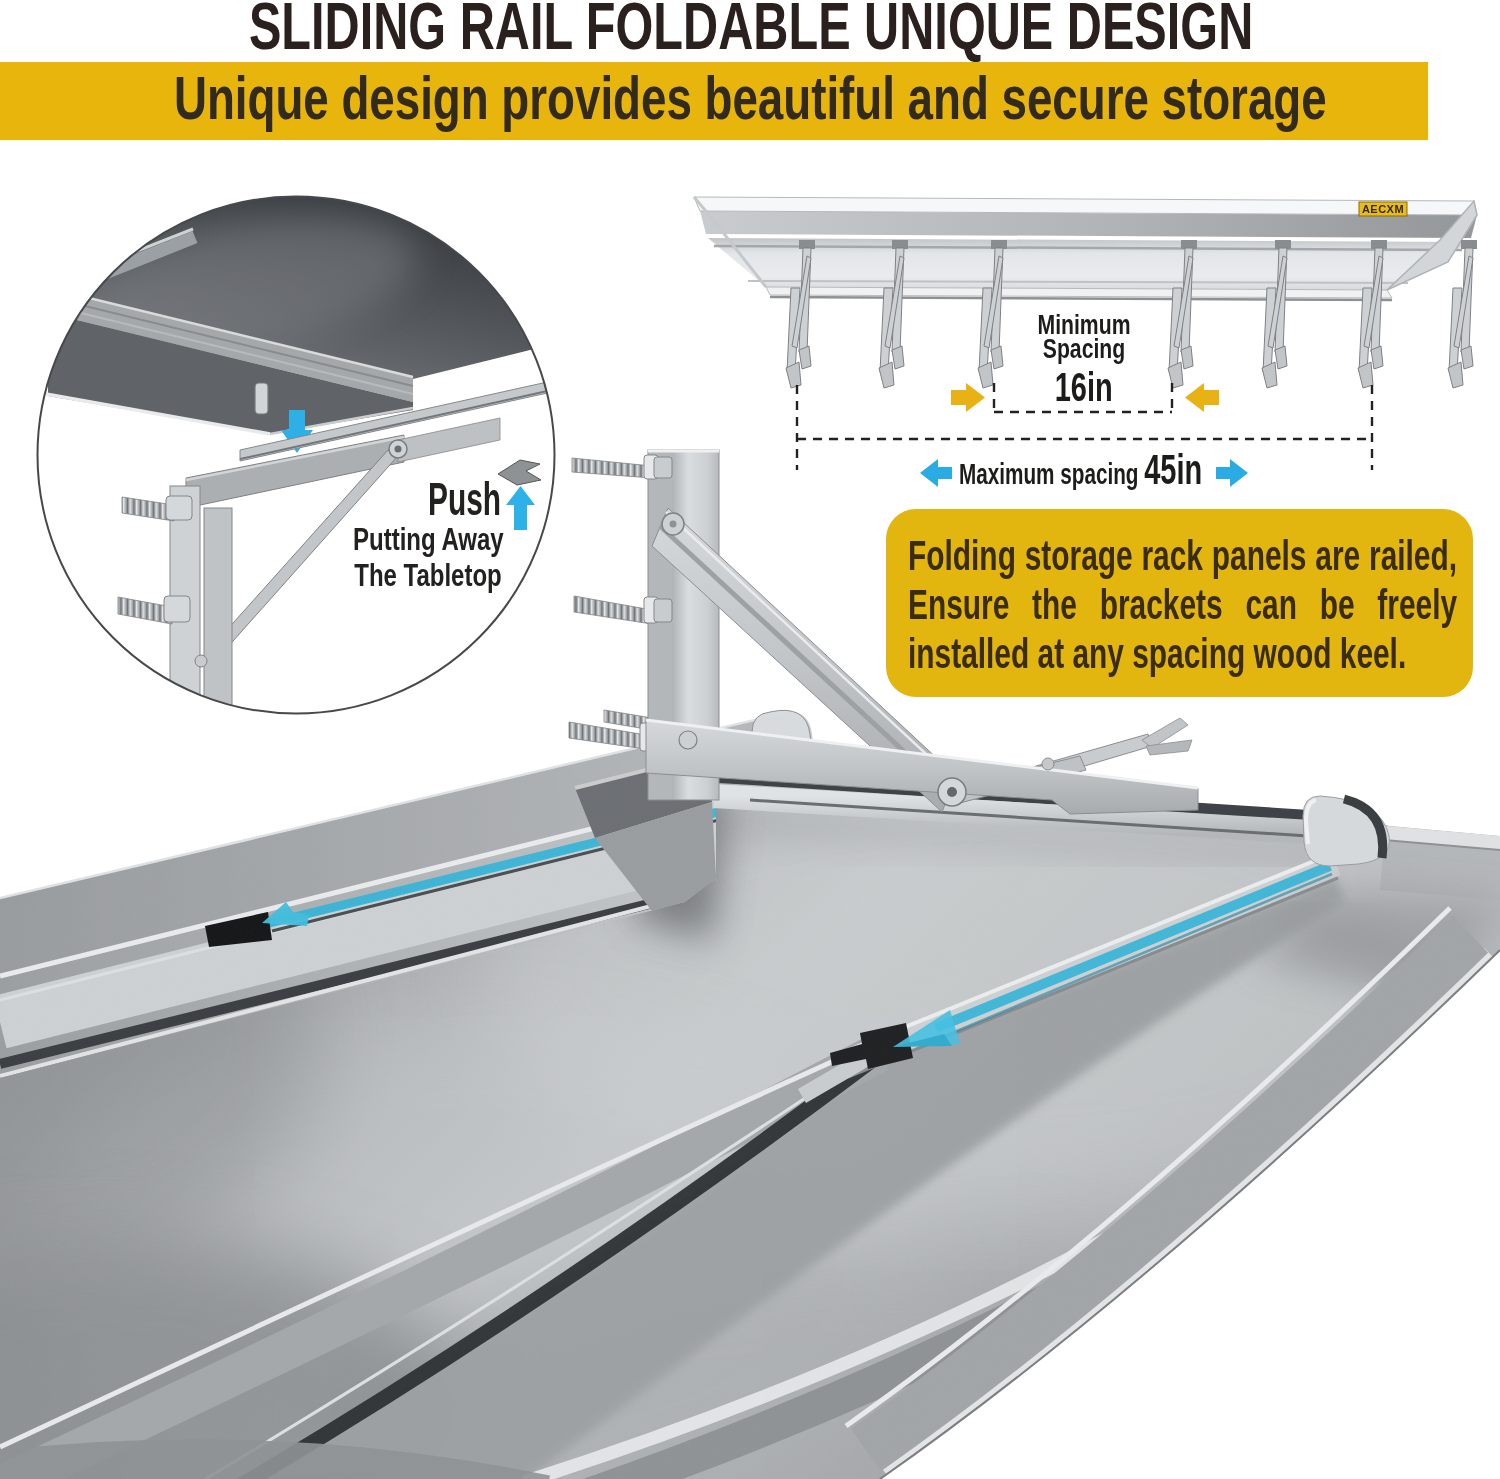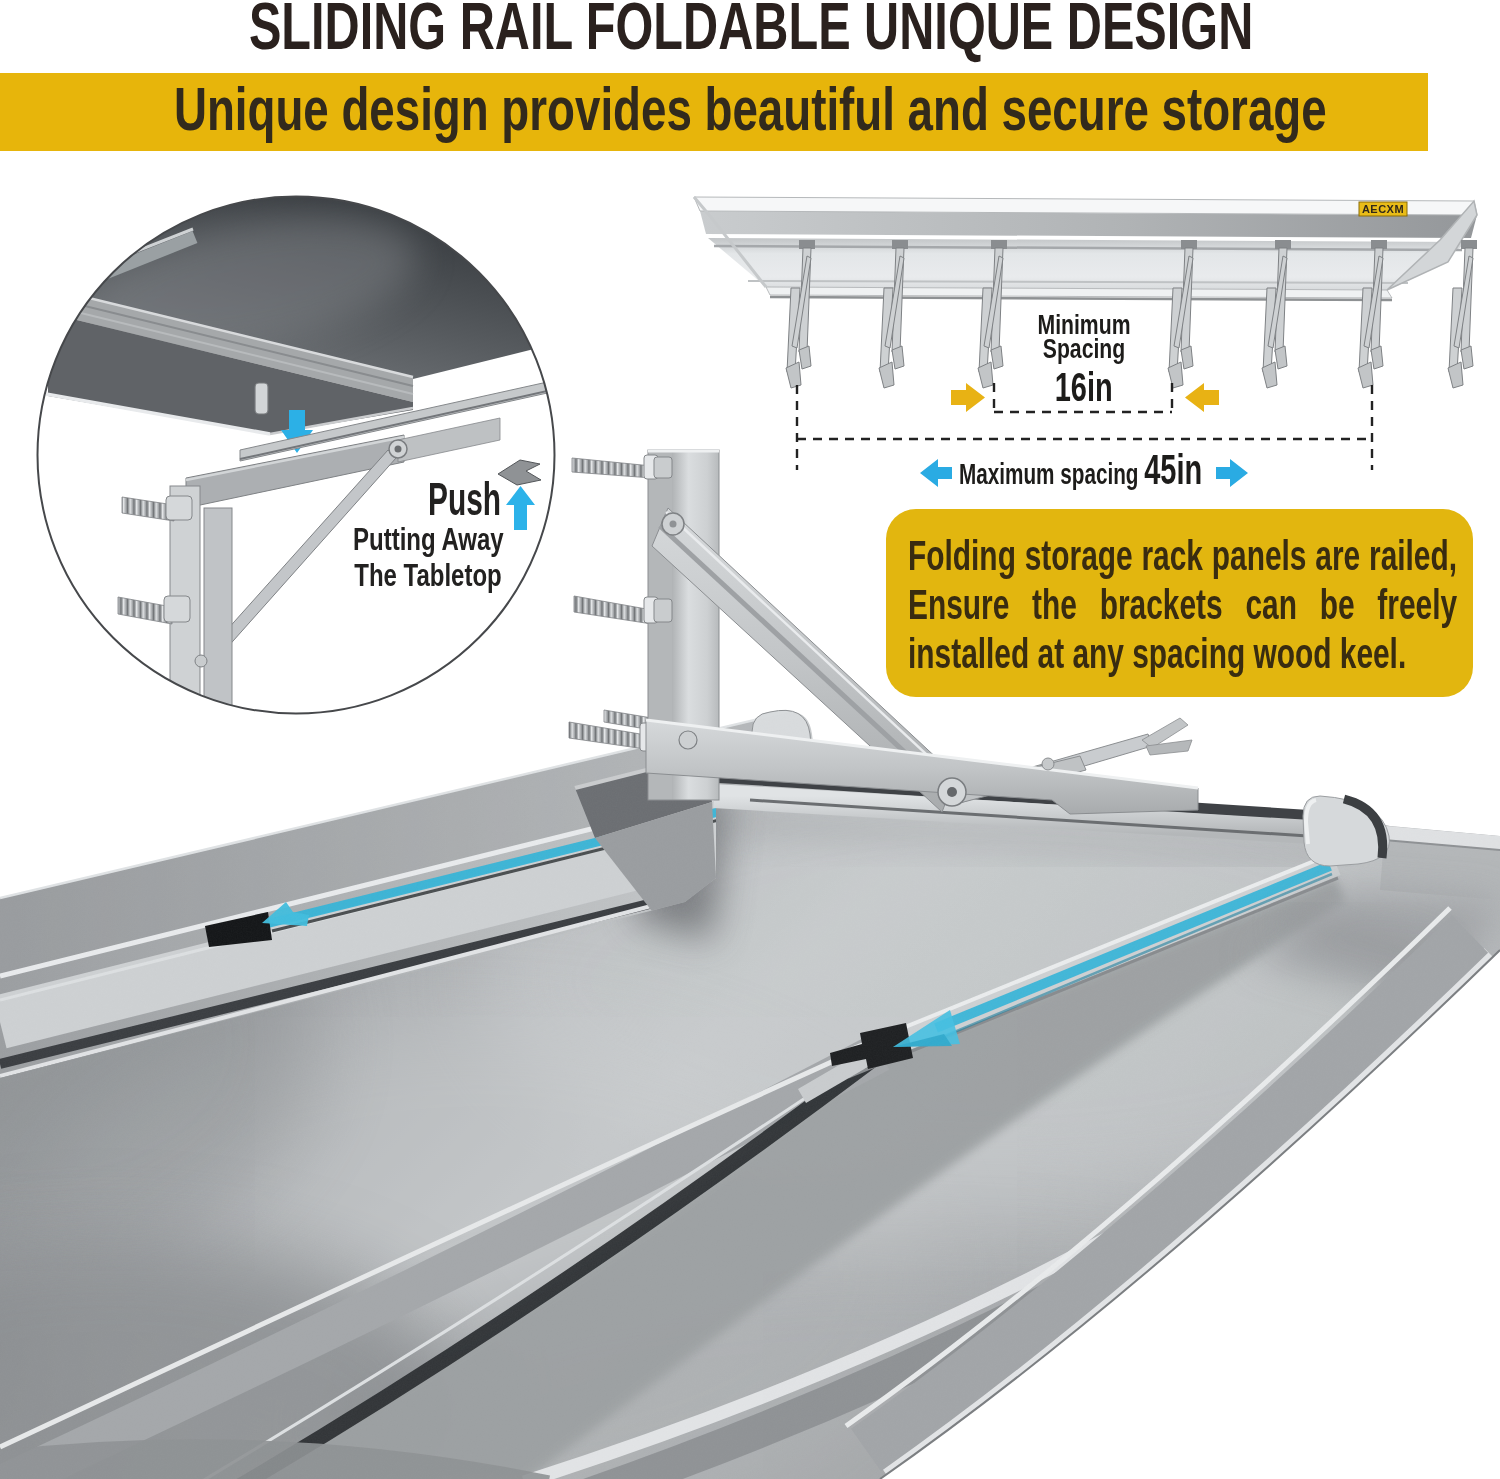--- a/index.html
+++ b/index.html
@@ -1,18 +1,18 @@
 <!DOCTYPE html>
 <html><head>
 <meta charset="utf-8">
 <style>
 html,body{margin:0;padding:0;background:#fff;}
 .page{position:relative;width:1500px;height:1479px;background:#fff;overflow:hidden;font-family:"Liberation Sans",sans-serif;}
 .title{position:absolute;left:0;top:-8px;width:1500px;line-height:67px;text-align:center;font-weight:bold;font-size:67px;color:#2a211e;transform:scaleX(0.726);transform-origin:754px 0;white-space:nowrap;}
-.banner{position:absolute;left:0;top:73px;width:1428px;height:78px;background:#e7b50b;}
+.banner{position:absolute;left:0;top:62px;width:1428px;height:78px;background:#e7b50b;}
 .banner span{position:absolute;left:-100px;top:5px;width:1700px;line-height:62px;text-align:center;font-weight:bold;font-size:62px;color:#322a1c;transform:scaleX(0.737);transform-origin:851px 0;white-space:nowrap;display:block;}
 .ybox{position:absolute;left:886px;top:509px;width:587px;height:188px;background:#e2b60f;border-radius:30px;}
 .yboxtext{position:absolute;left:908px;top:531px;width:790px;font-weight:bold;font-size:43px;line-height:49px;color:#392c10;text-align:justify;text-align-last:left;transform:scaleX(0.695);transform-origin:0 0;}
 .lbl{position:absolute;font-weight:bold;color:#1d1c1a;white-space:nowrap;}
 .minsp{left:984px;top:313px;width:200px;text-align:center;font-size:27px;line-height:24px;transform:scaleX(0.785);transform-origin:100px 0;}
 .in16{left:984px;top:367px;width:200px;text-align:center;font-size:40px;line-height:40px;transform:scaleX(0.725);transform-origin:99px 0;}
 .maxsp{left:959px;top:453px;font-size:30px;line-height:34px;transform:scaleX(0.69);transform-origin:0 0;}
 .in45{font-size:42px;}
 .push{left:428px;top:476px;font-size:46px;line-height:46px;transform:scaleX(0.649);transform-origin:0 0;color:#222120;}
 .put1{left:328px;top:521px;width:200px;text-align:center;font-size:32px;line-height:36px;transform:scaleX(0.75);transform-origin:100px 0;color:#222120;}

